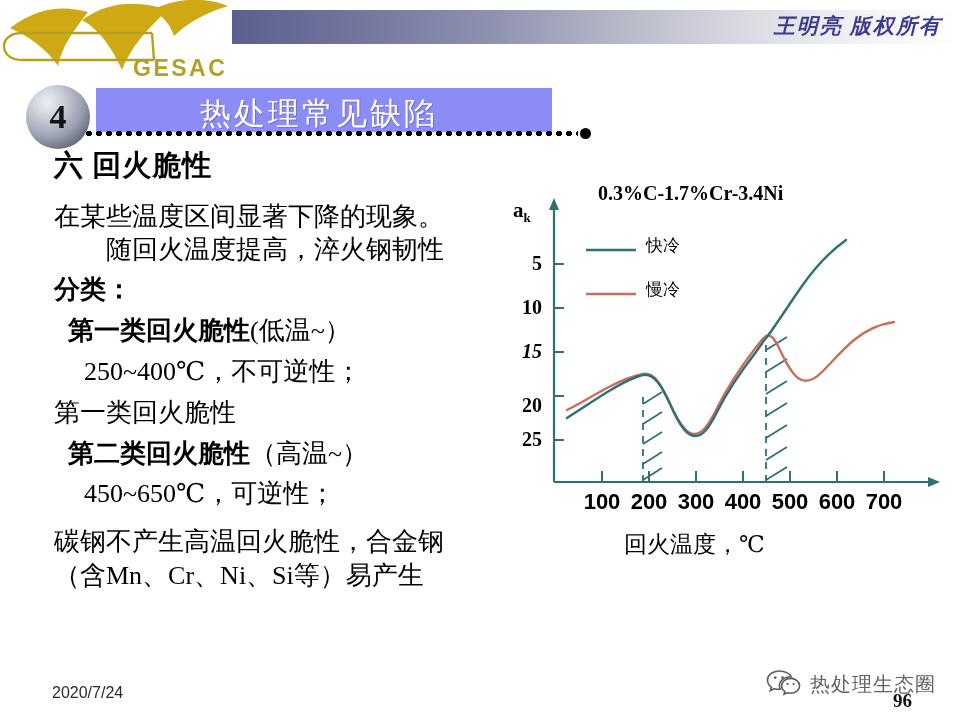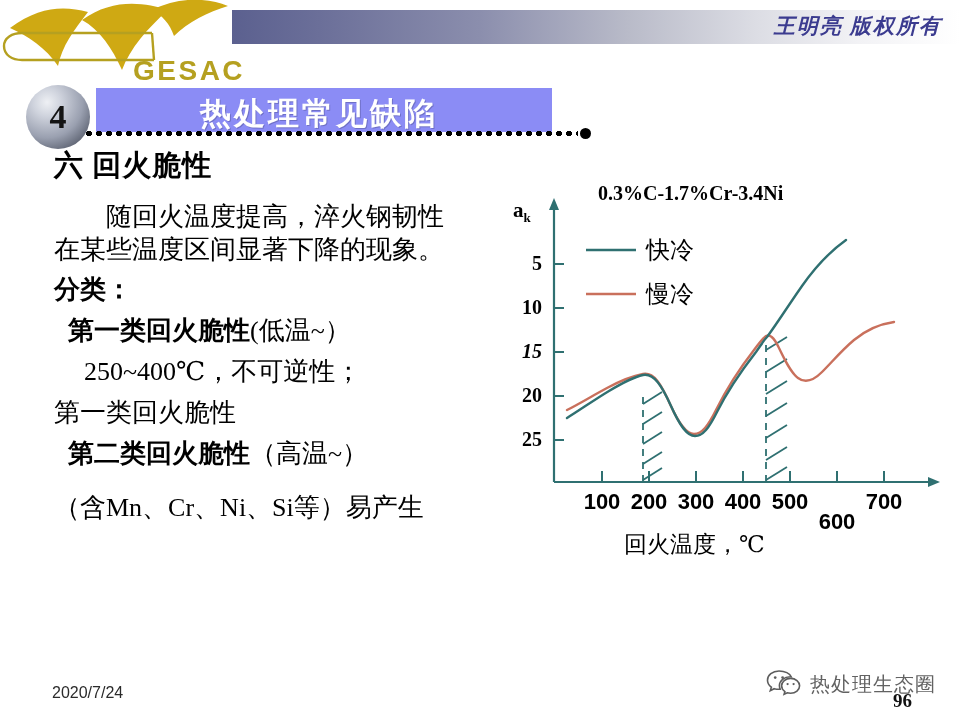--- a/index.html
+++ b/index.html
@@ -50,21 +50,21 @@
     position: absolute;
     left: 2px;
     top: 0px;
     width: 240px;
     height: 86px;
   }
   #gesac-wordmark {
     position: absolute;
     left: 133px;
     top: 55px;
-    font-size: 28px;
+    font-size: 23px;
     font-weight: bold;
     letter-spacing: 2.5px;
     color: #b5a020;
     font-family: "Liberation Sans", sans-serif;
   }
 
   
   #section-badge {
     position: absolute;
     left: 26px;
@@ -90,21 +90,21 @@
     top: 88px;
     width: 456px;
     height: 44px;
     background: #8b8cf5;
   }
   #section-title-text {
     position: absolute;
     left: 200px;
     top: 93px;
     font-size: 31px;
-    font-weight: bold;
+    font-weight: normal;
     color: #ffffff;
     letter-spacing: 3px;
     font-family: "Liberation Sans", sans-serif;
     text-shadow: 1px 1px 0 rgba(90,90,160,.55);
   }
   #title-dotted-rule {
     position: absolute;
     left: 84px;
     top: 131px;
     width: 494px;
@@ -208,21 +208,21 @@
     position: absolute;
     left: 100px;
     top: 347px;
     font-size: 23px;
     font-family: "Liberation Serif", "DejaVu Serif", serif;
     white-space: nowrap;
     margin-left: 20px;
   }
   .legend-label {
     position: absolute;
-    font-size: 24px;
+    font-size: 17px;
     font-family: "Liberation Sans", sans-serif;
     white-space: nowrap;
   }
   #chart-svg { position: absolute; left: 0; top: 0; }
 
   
   #footer-date {
     position: absolute;
     left: 52px;
     top: 684px;
@@ -277,38 +277,40 @@
   <span id="section-badge-number" data-name="section-number-label">4</span>
 </div>
 <div id="section-title-bar" data-name="section-title-bar"></div>
 <div id="section-title-text" data-name="section-title-text">热处理常见缺陷</div>
 <div id="title-dotted-rule" data-name="title-dotted-rule"></div>
 <div id="title-dot-end" data-name="title-dot-terminator"></div>
 
 <div id="content-left" data-name="content-column">
   <div class="heading-line" data-name="subsection-heading">六 回火脆性</div>
   <div class="gap-sm"></div>
+  <div class="para" data-name="definition-line-2">在某些温度区间显著下降的现象。</div>
   <div class="para indent" data-name="definition-line-1">随回火温度提高，淬火钢韧性</div>
-  <div class="para" data-name="definition-line-2">在某些温度区间显著下降的现象。</div>
   <div class="gap-sm"></div>
   <div class="bold-line" data-name="classification-label">分类：</div>
   <div class="gap-sm"></div>
   <div class="bold-line pad-l-1" data-name="type1-title">
     <span data-name="type1-title-bold">第一类回火脆性</span><span class="reg" data-name="type1-title-suffix">(低温~）</span>
   </div>
   <div class="gap-sm"></div>
   <div class="plain-line pad-l-2" data-name="type1-range">250~400℃，不可逆性；</div>
   <div class="gap-sm"></div>
   <div class="plain-line" data-name="type1-scope">第一类回火脆性</div>
   <div class="gap-sm"></div>
   <div class="bold-line pad-l-1" data-name="type2-title">
     <span data-name="type2-title-bold">第二类回火脆性</span><span class="reg" data-name="type2-title-suffix">（高温~）</span>
   </div>
   <div class="gap-sm"></div>
+  <div class="plain-line pad-l-2" data-name="type2-range">450~650℃，可逆性；</div>
   <div class="gap-md"></div>
+  <div class="plain-line" data-name="note-line-1">碳钢不产生高温回火脆性，合金钢</div>
   <div class="plain-line" data-name="note-line-2">（含Mn、Cr、Ni、Si等）易产生</div>
 </div>
 
 <div id="chart-panel" data-name="toughness-vs-tempering-temperature-chart">
   <div id="chart-title" data-name="chart-title">0.3%C-1.7%Cr-3.4Ni</div>
   <div id="chart-ak-label" data-name="chart-yaxis-symbol"><span>a</span><sub>k</sub></div>
 
   <svg id="chart-svg" width="452" height="380" viewBox="0 0 452 380" xmlns="http://www.w3.org/2000/svg" data-name="chart-plot-svg" aria-hidden="true">
 
     <g stroke="#2f7071" stroke-width="2.2" fill="none">
@@ -367,39 +369,39 @@
              C150,191 158,204 167,224 C176,244 183,254 191,254
              C199,254 205,246 213,230 C223,210 238,188 252,170
              C257,163 260,158 263,155 C272,143 284,124 298,104
              C312,84 328,68 342,58" fill="none" stroke="#2f7071" stroke-width="2.4" stroke-linecap="round"></path>
 
     <line x1="82" y1="68" x2="132" y2="68" stroke="#2f7071" stroke-width="2.6"></line>
     <line x1="82" y1="112" x2="132" y2="112" stroke="#c9705c" stroke-width="2.6"></line>
   </svg>
 
   <div class="ytick-label" style="left:4px;  top:246px;" data-name="ytick-25">25</div>
-  <div class="ytick-label" style="left:4px;  top:202px;" data-name="ytick-20">20</div>
+  <div class="ytick-label" style="left:4px;  top:212px;" data-name="ytick-20">20</div>
   <div class="ytick-label" style="left:4px;  top:158px;" data-name="ytick-15">15</div>
   <div class="ytick-label" style="left:4px;  top:114px;" data-name="ytick-10">10</div>
   <div class="ytick-label" style="left:4px;  top:70px;" data-name="ytick-5">5</div>
 
   <style>
     #chart-panel .ytick-label[data-name="ytick-25"] { top: 70px;  }
     #chart-panel .ytick-label[data-name="ytick-20"] { top: 114px; }
     #chart-panel .ytick-label[data-name="ytick-15"] { top: 158px; font-style: italic; }
     #chart-panel .ytick-label[data-name="ytick-10"] { top: 202px; }
     #chart-panel .ytick-label[data-name="ytick-5"]  { top: 246px; }
   </style>
 
   <div class="xtick-label" style="left:71px;  top:307px;" data-name="xtick-100">100</div>
   <div class="xtick-label" style="left:118px; top:307px;" data-name="xtick-200">200</div>
   <div class="xtick-label" style="left:165px; top:307px;" data-name="xtick-300">300</div>
   <div class="xtick-label" style="left:212px; top:307px;" data-name="xtick-400">400</div>
   <div class="xtick-label" style="left:259px; top:307px;" data-name="xtick-500">500</div>
-  <div class="xtick-label" style="left:306px; top:307px;margin-top:20px;" data-name="xtick-600">600</div>
+  <div class="xtick-label" style="left:306px; top:307px;" data-name="xtick-600">600</div>
   <div class="xtick-label" style="left:353px; top:307px;" data-name="xtick-700">700</div>
 
   <div id="chart-xaxis-title" data-name="chart-xaxis-title">回火温度，℃</div>
 
   <div class="legend-label" style="left:142px; top:52px;" data-name="legend-label-fast-cool">快冷</div>
   <div class="legend-label" style="left:142px; top:96px;" data-name="legend-label-slow-cool">慢冷</div>
 </div>
 
 <div id="footer-date" data-name="footer-date">2020/7/24</div>
 

